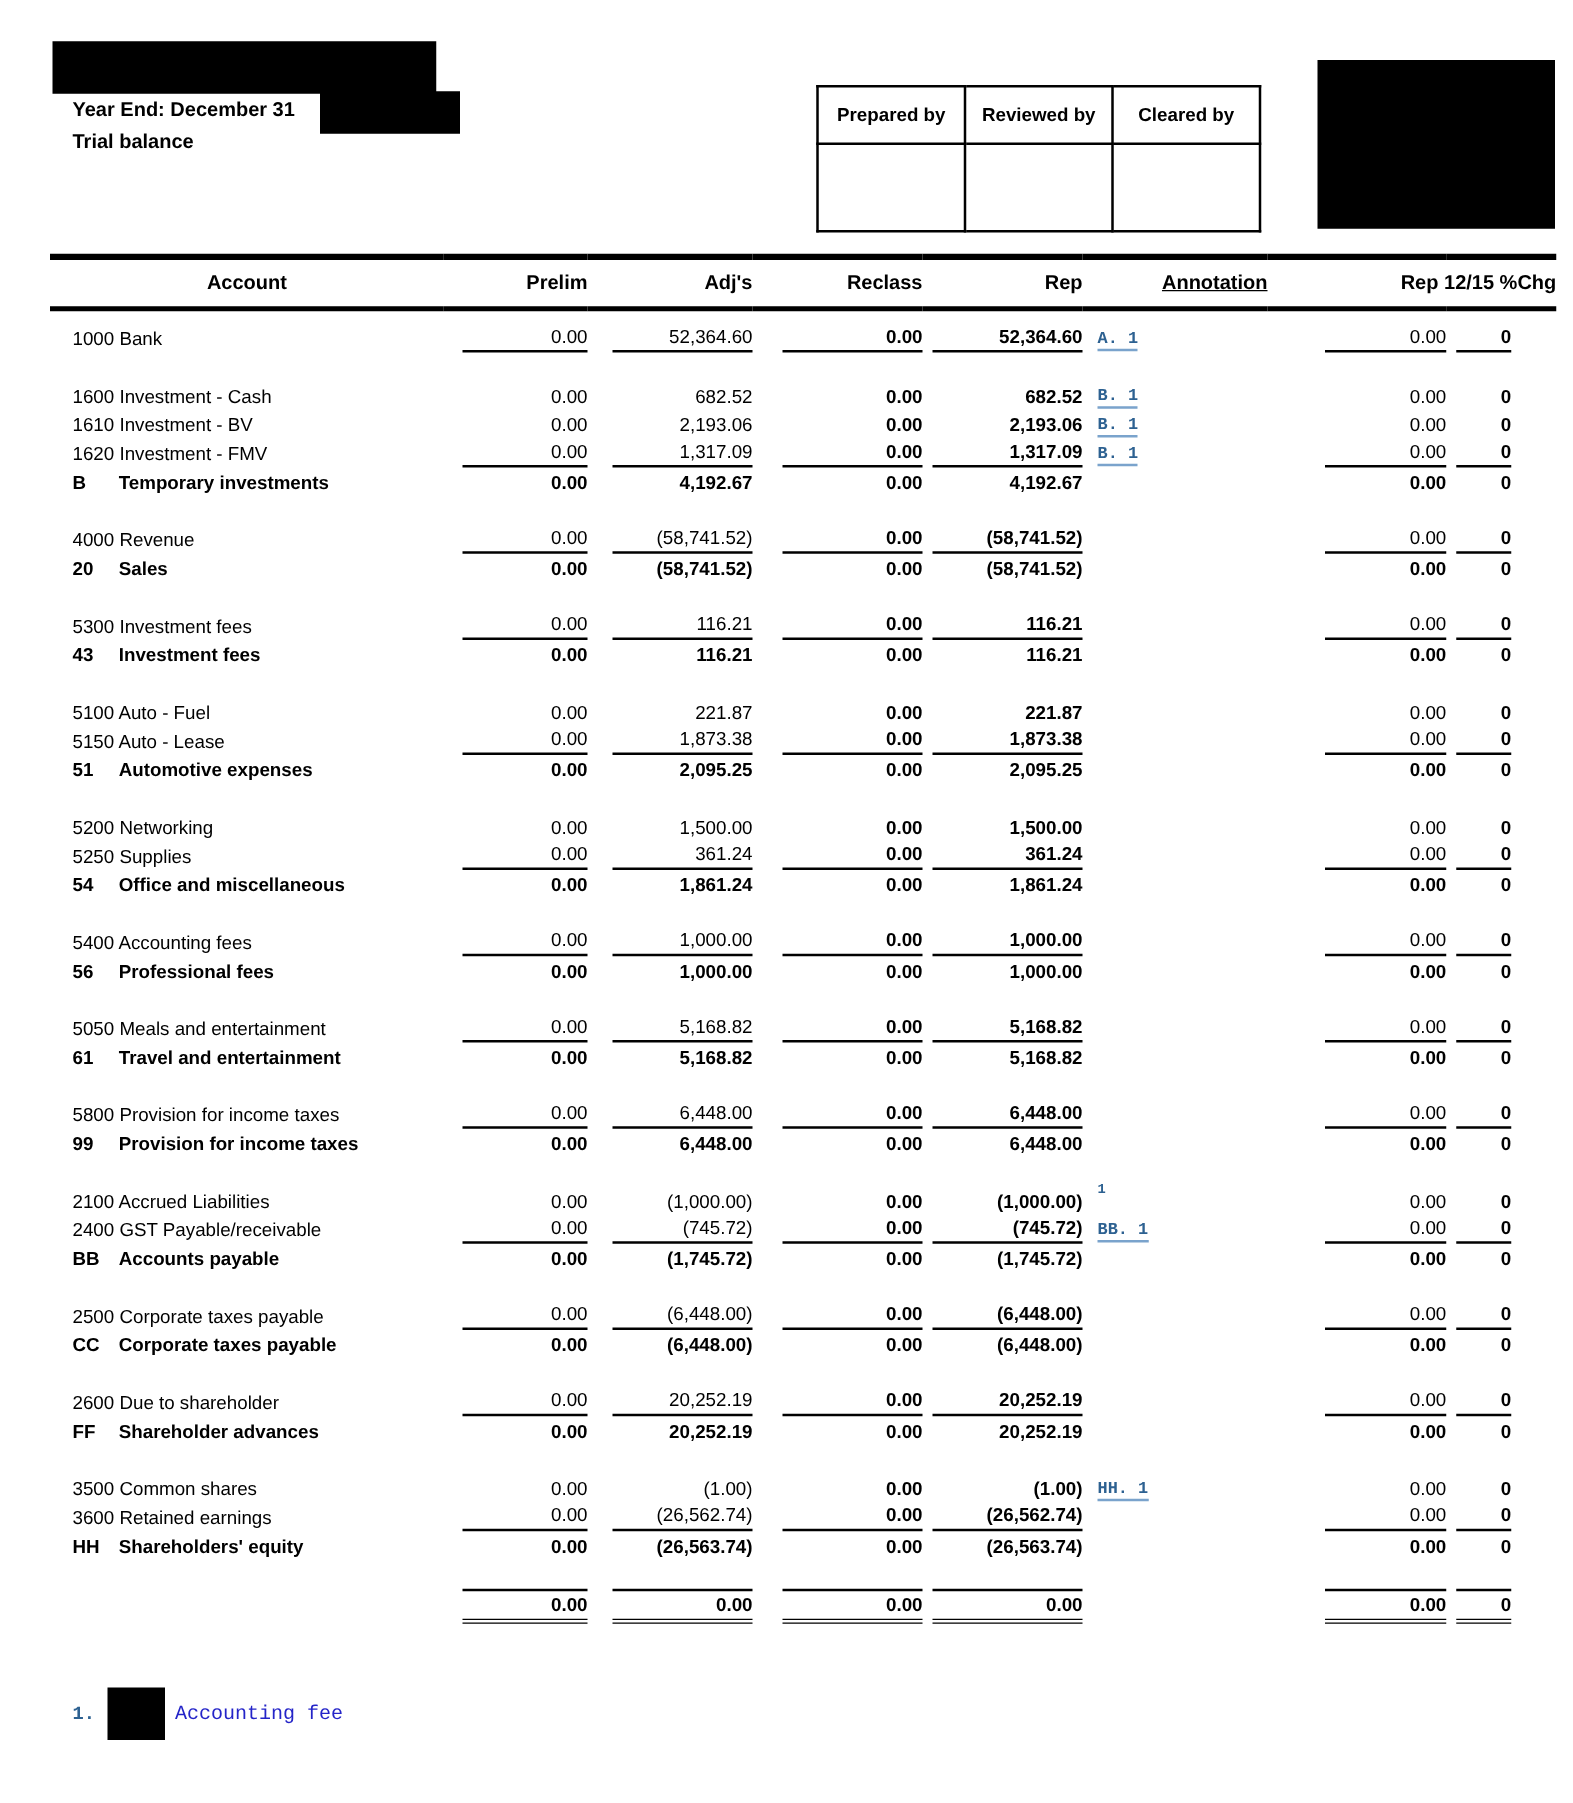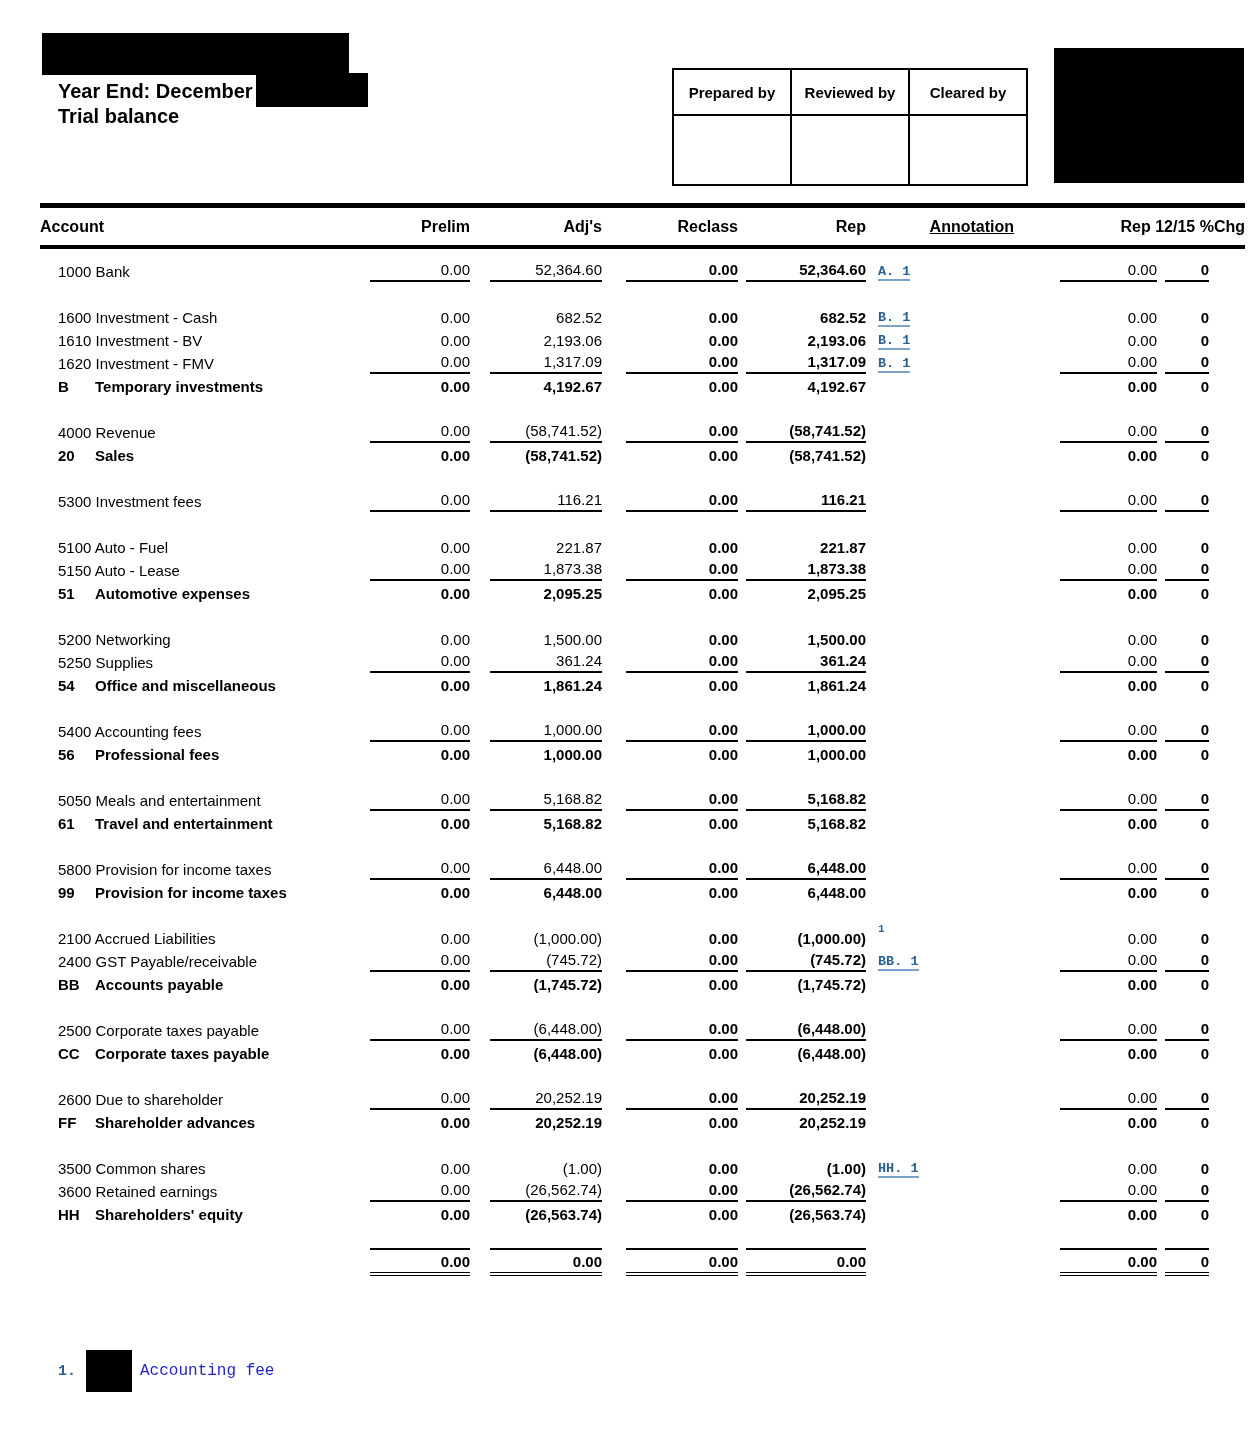--- a/index.html
+++ b/index.html
@@ -15,45 +15,45 @@
   html,body{margin:0;padding:0;}
   body{
     width:1258px;height:1442px;background:var(--paper);
     font-family:"Liberation Sans",sans-serif;color:var(--ink);
     position:relative;overflow:hidden;
   }
   .redact{position:absolute;background:var(--redaction);}
   #rb-company{left:42px;top:33px;width:307px;height:42px;}
   #rb-year{left:256px;top:73px;width:112px;height:34px;}
   #rb-logo{left:1054px;top:48px;width:190px;height:135px;}
-  .title-line{position:absolute;left:58px;font-weight:bold;font-size:20px;white-space:nowrap;}
+  .title-line{position:absolute;left:58px;font-weight:bold;font-size:16px;white-space:nowrap;}
   #year-end{top:80px;}
   #trial-balance{top:105px;}
 
   
-  .signoff{position:absolute;left:672px;top:68px;border-collapse:collapse;}
+  .signoff{position:absolute;left:653px;top:68px;border-collapse:collapse;}
   .signoff th,.signoff td{border:2px solid var(--ink);}
   .signoff th{width:118px;height:46px;font-size:15px;font-weight:bold;text-align:center;padding:0 6px;}
   .signoff td{height:70px;}
 
   
   .tb{position:absolute;left:40px;top:203px;width:1205px;border-collapse:collapse;table-layout:fixed;}
   .tb col.c-acct{width:315px;}
   .tb col.c-prelim{width:115px;}
   .tb col.c-adjs{width:132px;}
   .tb col.c-reclass{width:136px;}
   .tb col.c-rep{width:128px;}
   .tb col.c-ann{width:148px;}
   .tb col.c-rep1215{width:143px;}
   .tb col.c-chg{width:88px;}
   .tb thead th{
     border-top:5px solid var(--ink);border-bottom:4px solid var(--ink);
     font-size:16px;font-weight:bold;padding:10px 0 9px;white-space:nowrap;
   }
-  th.h-acct{text-align:left;padding-left:18px;}
+  th.h-acct{text-align:center;padding-left:18px;}
   th.h-num{text-align:right;}
   th.h-ann{text-align:right;padding-right:5px;text-decoration:underline;}
   th.h-last{text-align:right;padding-right:28px;}
   .tb td{padding:0;height:23px;vertical-align:bottom;font-size:15px;}
   .tb tr.sp td{height:auto;}
   td.acct{padding-left:18px;padding-bottom:2px;white-space:nowrap;}
   td.acct .code{display:inline-block;width:37px;}
   .cv{width:100px;margin-left:auto;text-align:right;padding-bottom:2px;white-space:nowrap;}
   .w-prelim{width:100px;}
   .w-adjs{width:112px;}
@@ -322,20 +322,42 @@
           <div class="cv w-rep u b">116.21</div>
         </td>
         <td class="anncol"></td>
         <td>
           <div class="cv w-rep1215 u">0.00</div>
         </td>
         <td>
           <div class="cv w-chg u b">0</div>
         </td>
       </tr>
+      <tr class="trow">
+        <td class="acct"><span class="code">43</span><span>Investment fees</span></td>
+        <td>
+          <div class="cv w-prelim">0.00</div>
+        </td>
+        <td>
+          <div class="cv w-adjs">116.21</div>
+        </td>
+        <td>
+          <div class="cv w-reclass b">0.00</div>
+        </td>
+        <td>
+          <div class="cv w-rep b">116.21</div>
+        </td>
+        <td class="anncol"></td>
+        <td>
+          <div class="cv w-rep1215">0.00</div>
+        </td>
+        <td>
+          <div class="cv w-chg b">0</div>
+        </td>
+      </tr>
       <tr class="sp">
         <td colspan="8" style="height: 23px;"></td>
       </tr>
       <tr>
         <td class="acct">5100 Auto - Fuel</td>
         <td>
           <div class="cv w-prelim">0.00</div>
         </td>
         <td>
           <div class="cv w-adjs">221.87</div>

